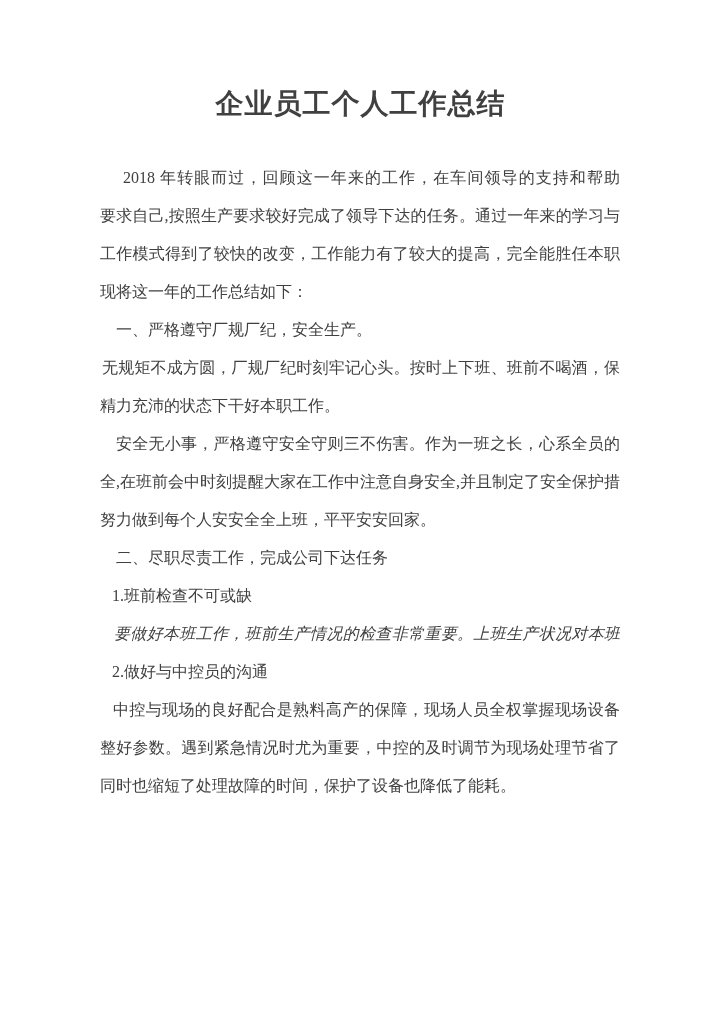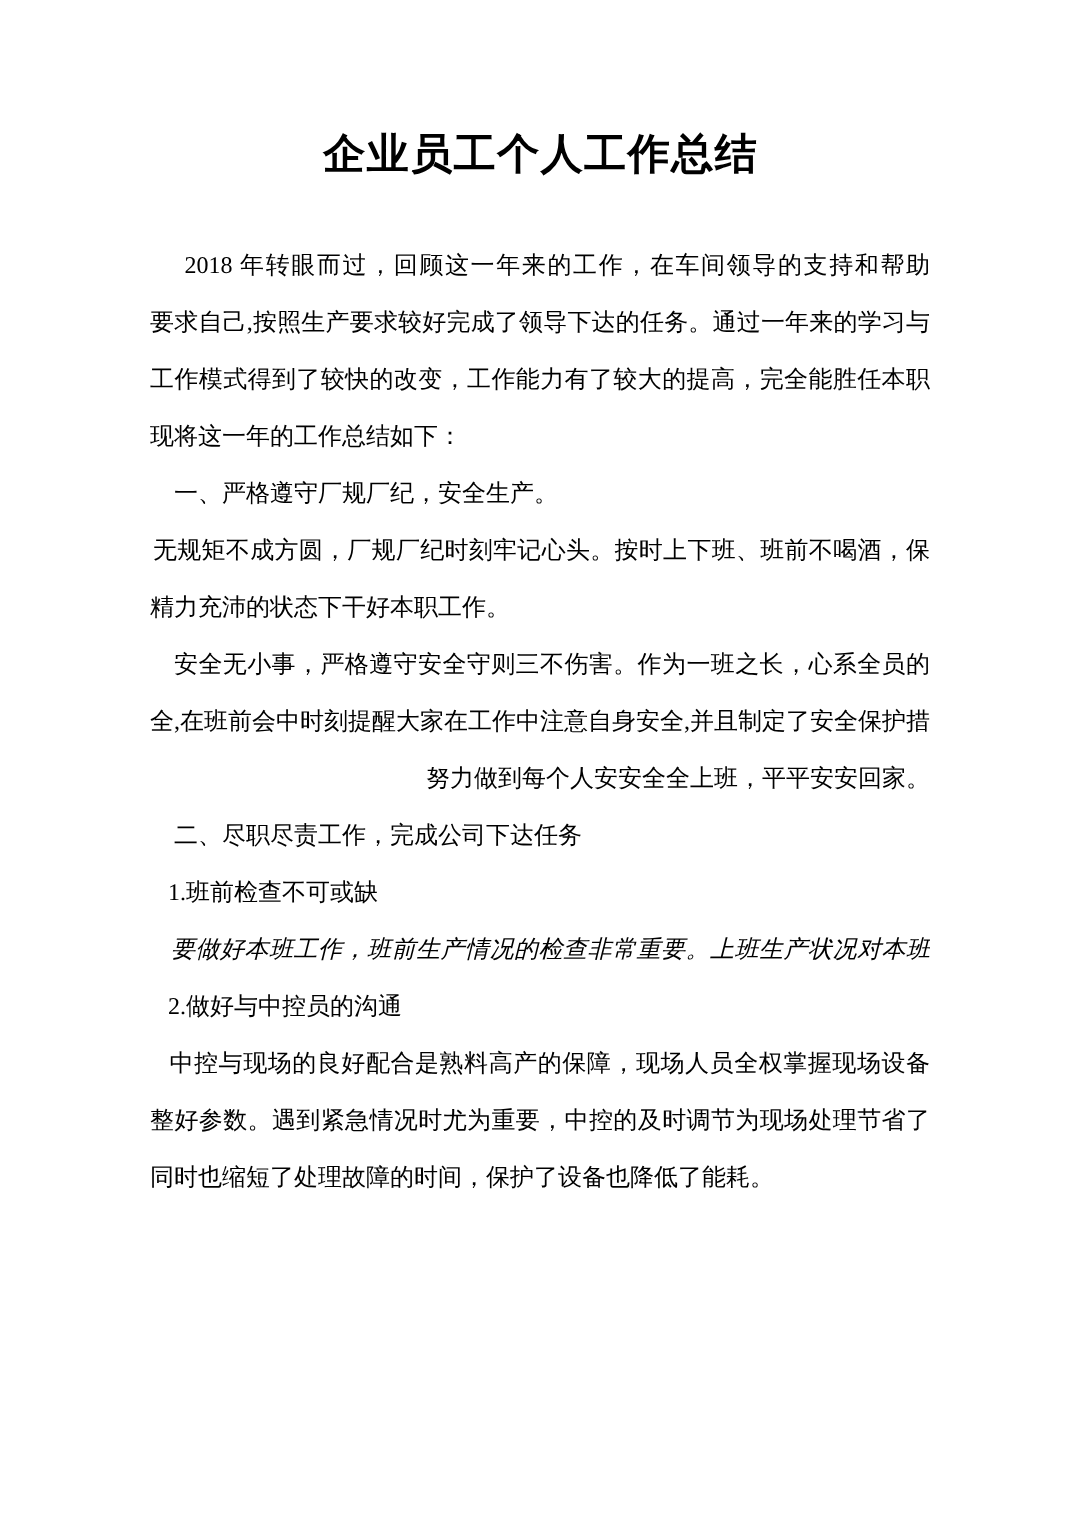--- a/index.html
+++ b/index.html
@@ -7,21 +7,21 @@
     padding: 0;
     background: #ffffff;
   }
   .page {
     position: relative;
     width: 721px;
     height: 1020px;
     background: #ffffff;
     overflow: hidden;
     font-family: "Liberation Serif", "DejaVu Serif", serif;
-    color: #000000;
+    color: #404040;
   }
   .title {
     position: absolute;
     top: 84px;
     left: 0;
     width: 721px;
     margin: 0;
     text-align: center;
     font-size: 28px;
     font-weight: bold;
@@ -54,21 +54,21 @@
   <div class="body-text">
       <div class="doc-line just" style="padding-left: 23px;">2018 年转眼而过，回顾这一年来的工作，在车间领导的支持和帮助下，严格</div>
       <div class="doc-line just" style="padding-left: 0px;">要求自己,按照生产要求较好完成了领导下达的任务。通过一年来的学习与工作，</div>
       <div class="doc-line just" style="padding-left: 0px;">工作模式得到了较快的改变，工作能力有了较大的提高，完全能胜任本职工作。</div>
       <div class="doc-line" style="padding-left: 0px;">现将这一年的工作总结如下：</div>
       <div class="doc-line" style="padding-left: 16px;">一、严格遵守厂规厂纪，安全生产。</div>
       <div class="doc-line just" style="padding-left: 2px;">无规矩不成方圆，厂规厂纪时刻牢记心头。按时上下班、班前不喝酒，保证在</div>
       <div class="doc-line" style="padding-left: 0px;">精力充沛的状态下干好本职工作。</div>
       <div class="doc-line just" style="padding-left: 16px;">安全无小事，严格遵守安全守则三不伤害。作为一班之长，心系全员的生命安</div>
       <div class="doc-line just" style="padding-left: 0px;">全,在班前会中时刻提醒大家在工作中注意自身安全,并且制定了安全保护措施，</div>
-      <div class="doc-line" style="padding-left: 0px; text-align: right;">努力做到每个人安安全全上班，平平安安回家。</div>
+      <div class="doc-line" style="padding-left: 0px;">努力做到每个人安安全全上班，平平安安回家。</div>
       <div class="doc-line" style="padding-left: 16px;">二、尽职尽责工作，完成公司下达任务</div>
       <div class="doc-line" style="padding-left: 12px;">1.班前检查不可或缺</div>
       <div class="doc-line just" style="padding-left: 14px; font-style: italic;">要做好本班工作，班前生产情况的检查非常重要。上班生产状况对本班生产有</div>
       <div class="doc-line" style="padding-left: 12px;">2.做好与中控员的沟通</div>
       <div class="doc-line just" style="padding-left: 13px;">中控与现场的良好配合是熟料高产的保障，现场人员全权掌握现场设备运行情</div>
       <div class="doc-line just" style="padding-left: 0px;">整好参数。遇到紧急情况时尤为重要，中控的及时调节为现场处理节省了时间，</div>
       <div class="doc-line" style="padding-left: 0px;">同时也缩短了处理故障的时间，保护了设备也降低了能耗。</div>
     </div>
 </div>
 

